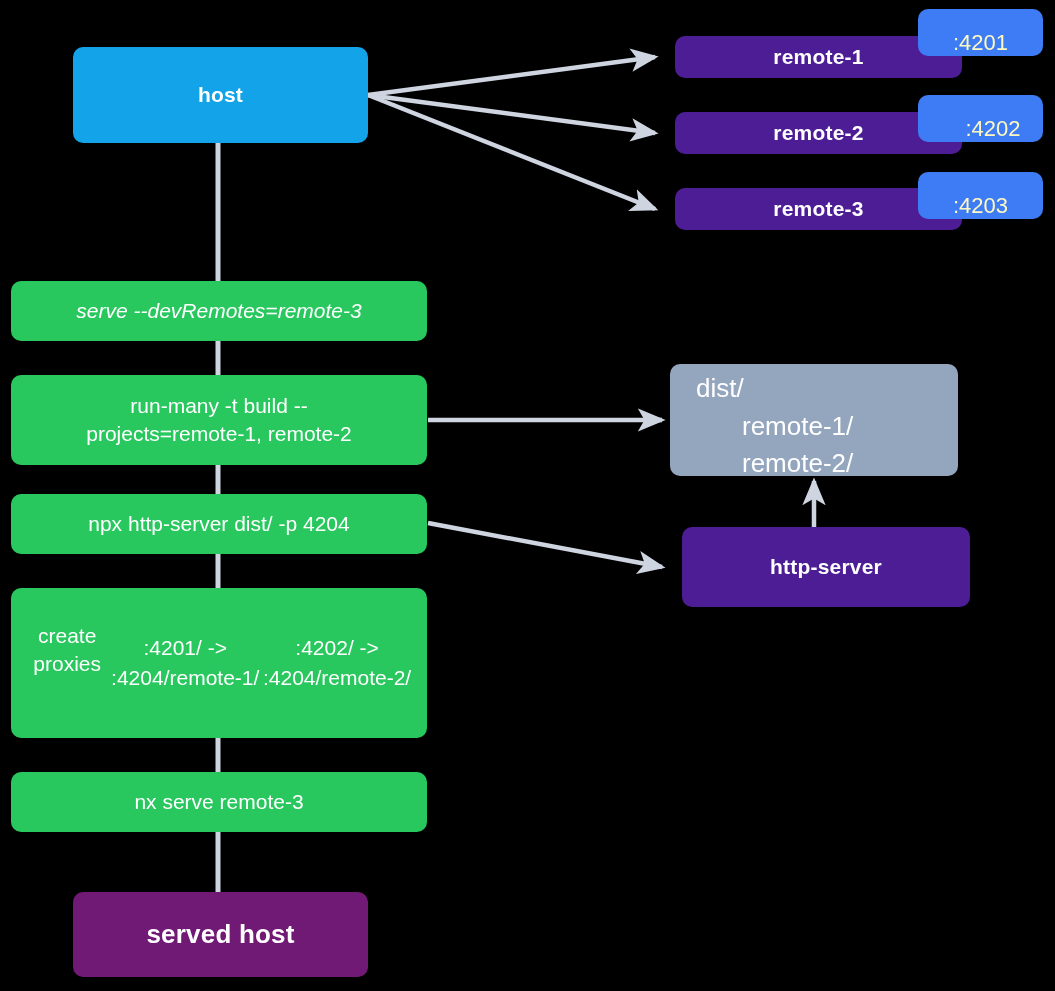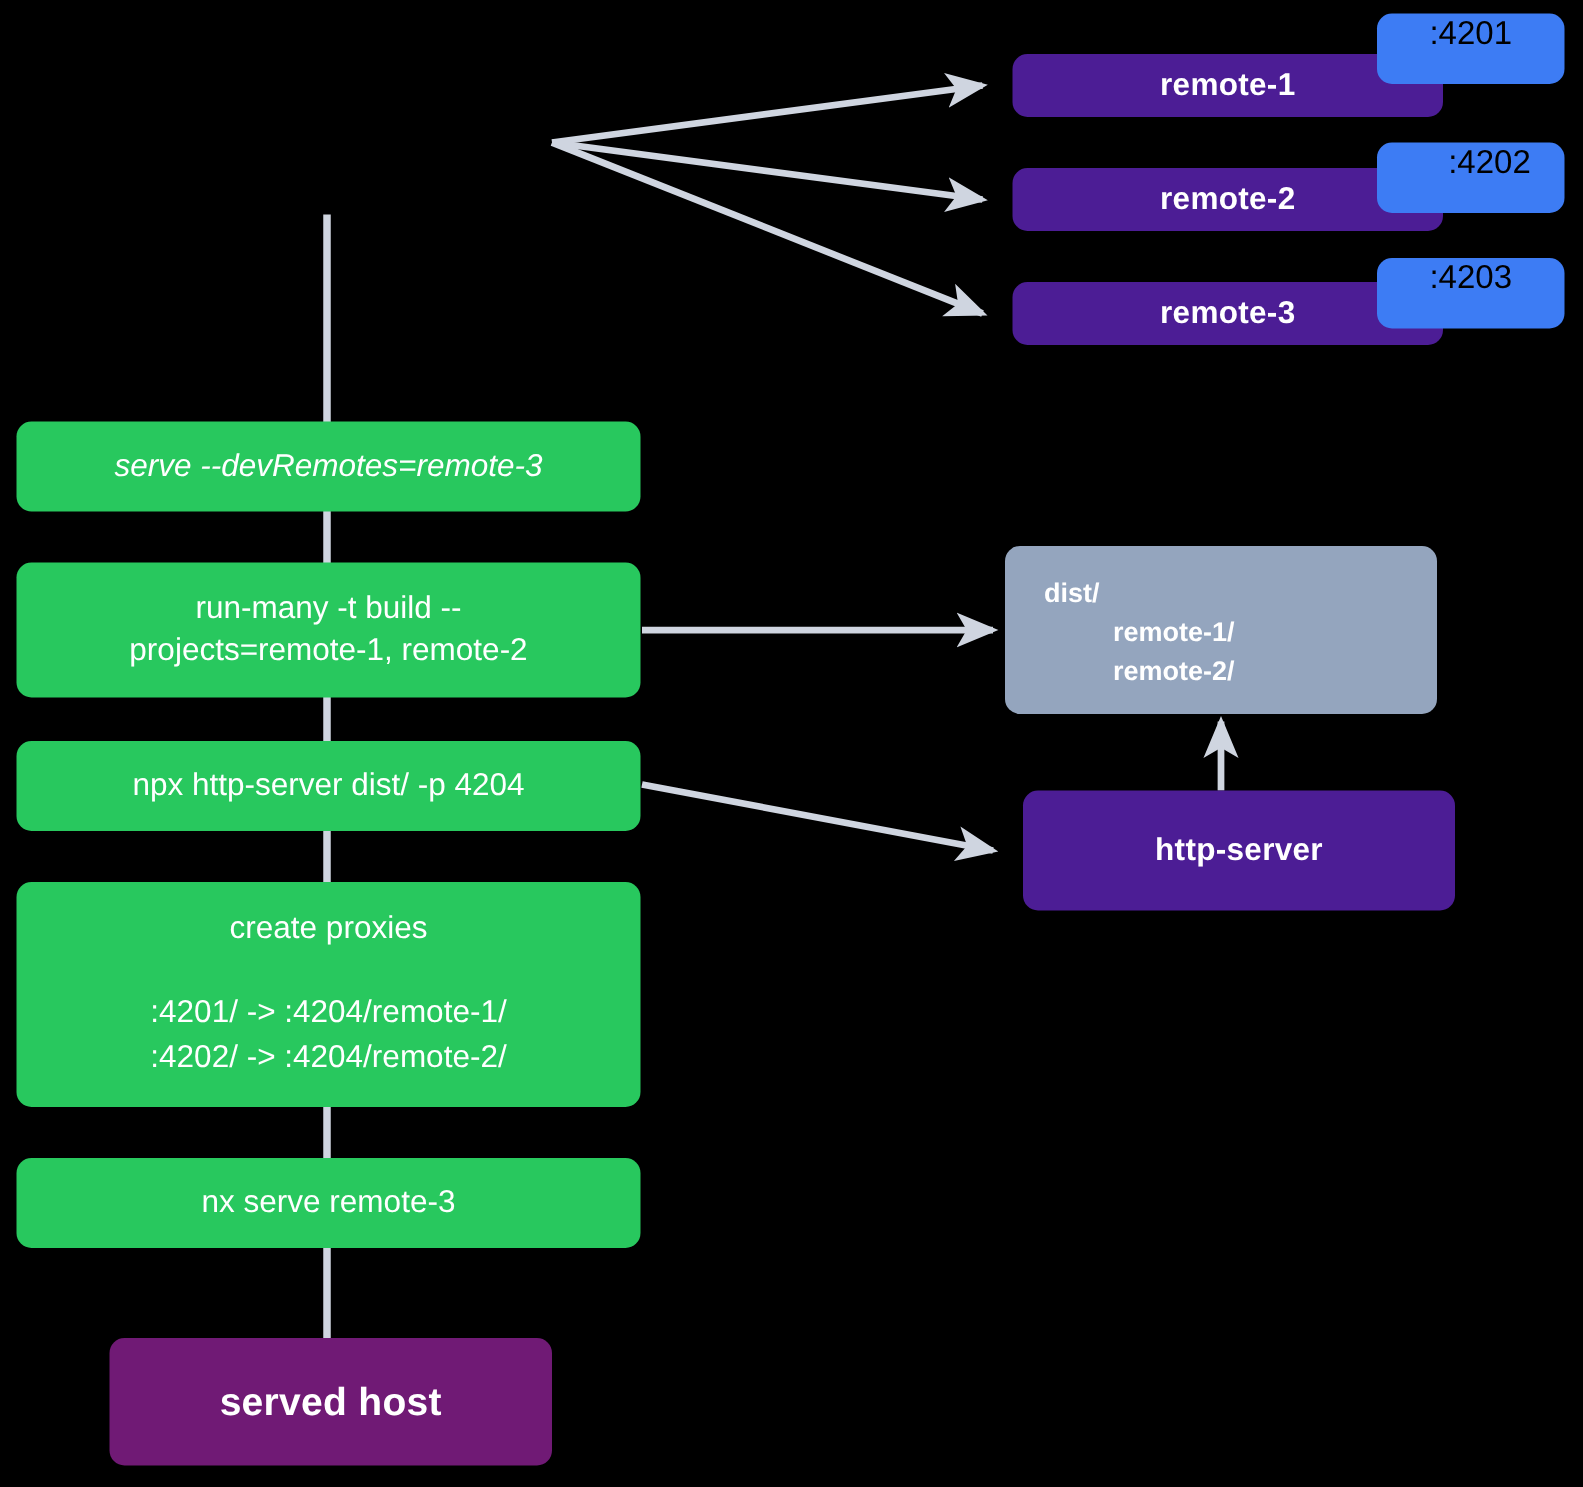--- a/index.html
+++ b/index.html
@@ -54,51 +54,51 @@
   }
   .node-gray {
     background: #4c1d95;
     font-weight: bold;
     font-size: 21px;
     letter-spacing: 0.2px;
     margin-left: 12px;
   }
   .node-gray-left {
     background: #94A5BE;
-    font-weight: 700;
-    font-size: 18px;
+    font-weight: 400;
+    font-size: 26px;
     justify-content: flex-start;
     align-items: flex-start;
-    padding: 18px 0 0 26px;
+    padding: 6px 0 0 26px;
     text-align: left;
   }
   .badge {
     position: absolute;
     background: #3D7CF4;
     border-radius: 10px;
-    color: #000000;
+    color: #fef9c3;
     font-size: 22px;
     font-weight: 400;
     display: flex;
-    align-items: flex-start;
+    align-items: flex-end;
     justify-content: center;
     box-sizing: border-box;
   }
   .dist-lines {
     display: flex;
     flex-direction: column;
     align-items: flex-start;
     line-height: 1.45;
   }
   .dist-indent {
     padding-left: 46px;
   }
   .proxy-block {
     display: flex;
-    flex-direction: column;
+    flex-direction: row;
     align-items: center;
     justify-content: flex-end;
     width: 100%;
   }
   .proxy-title {
     margin-bottom: 26px;
   }
   .proxy-line {
     line-height: 1.45;
   }
@@ -123,20 +123,23 @@
 
     <line x1="368" y1="95" x2="655" y2="209" stroke="#CFD5E0" stroke-width="4.5" marker-end="url(#arrowhead)"></line>
 
     <line x1="428" y1="420" x2="662" y2="420" stroke="#CFD5E0" stroke-width="4.5" marker-end="url(#arrowhead)"></line>
 
     <line x1="428" y1="523" x2="662" y2="567" stroke="#CFD5E0" stroke-width="4.5" marker-end="url(#arrowhead)"></line>
 
     <line x1="814" y1="527" x2="814" y2="481" stroke="#CFD5E0" stroke-width="4.5" marker-end="url(#arrowhead)"></line>
   </svg>
 
+  <div class="node node-host" style="left:73px; top:47px; width:295px; height:96px;">
+    <span>host</span>
+  </div>
 
   <div class="node node-gray" style="left:663px; top:36px; width:287px; height:42px;">
     <span>remote-1</span>
   </div>
   <div class="badge" style="left:918px; top:9px; width:125px; height:47px;">
     <span>:4201</span>
   </div>
 
   <div class="node node-gray" style="left:663px; top:112px; width:287px; height:42px;">
     <span>remote-2</span>

